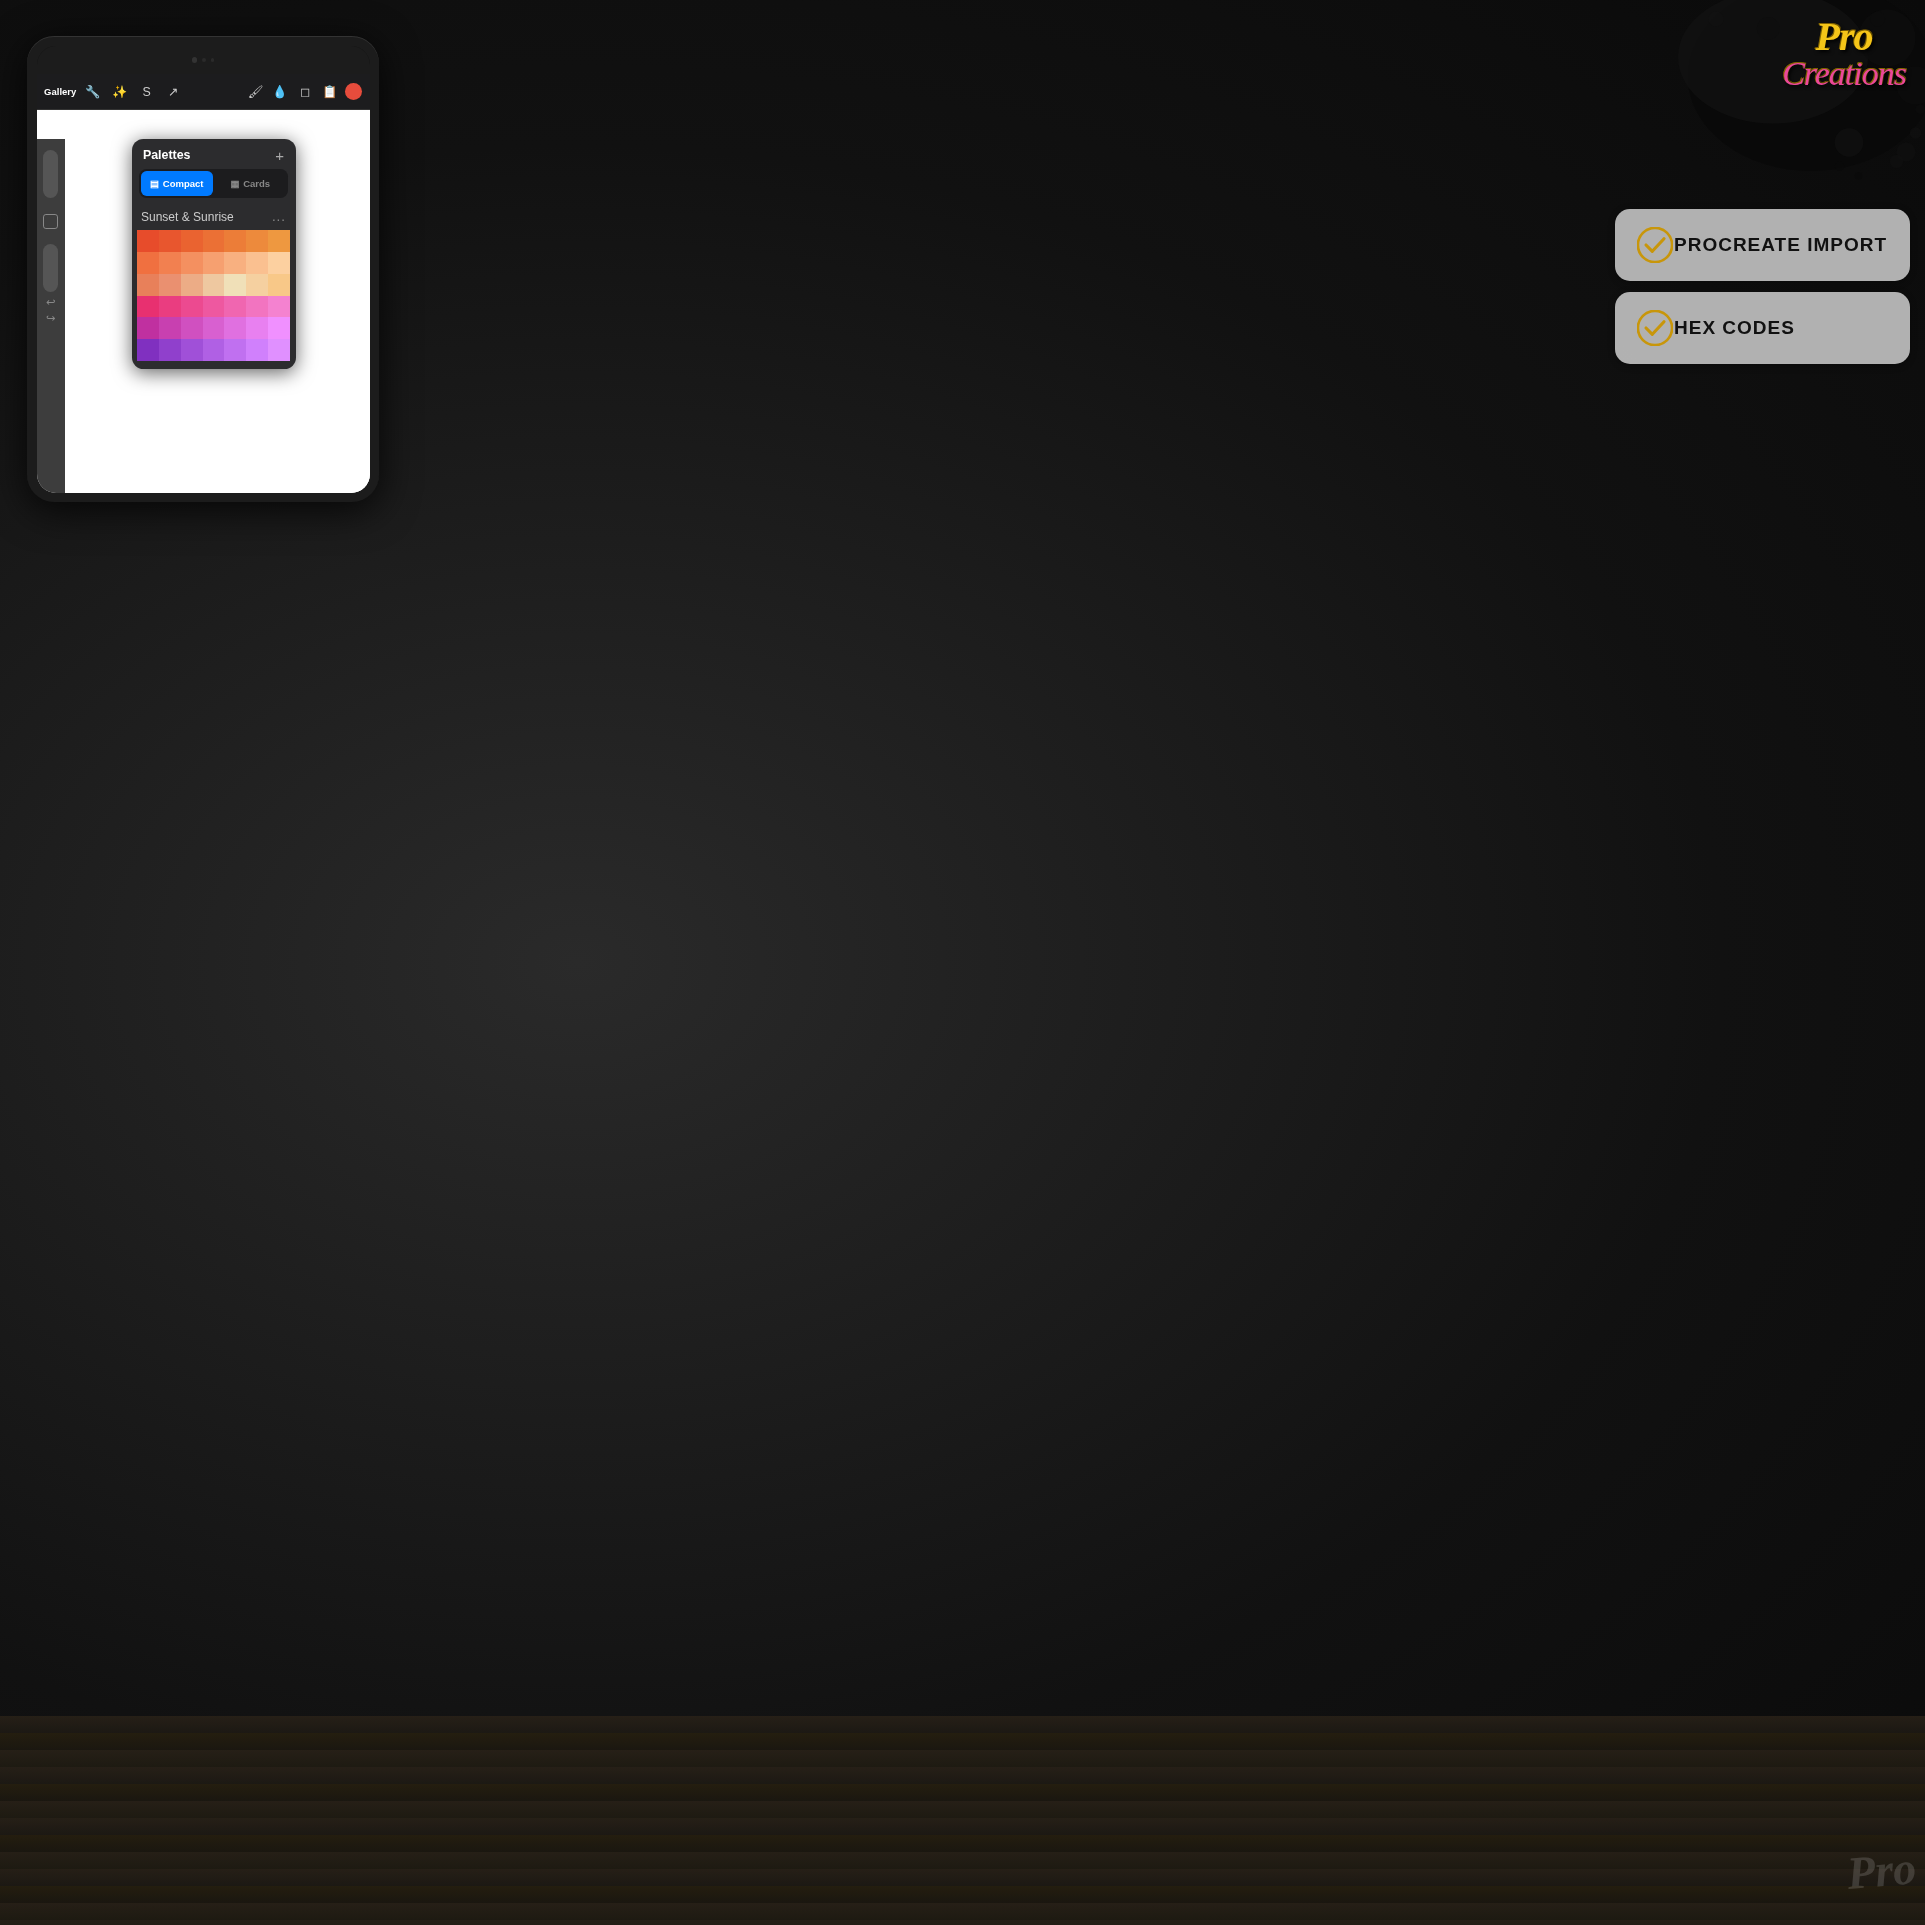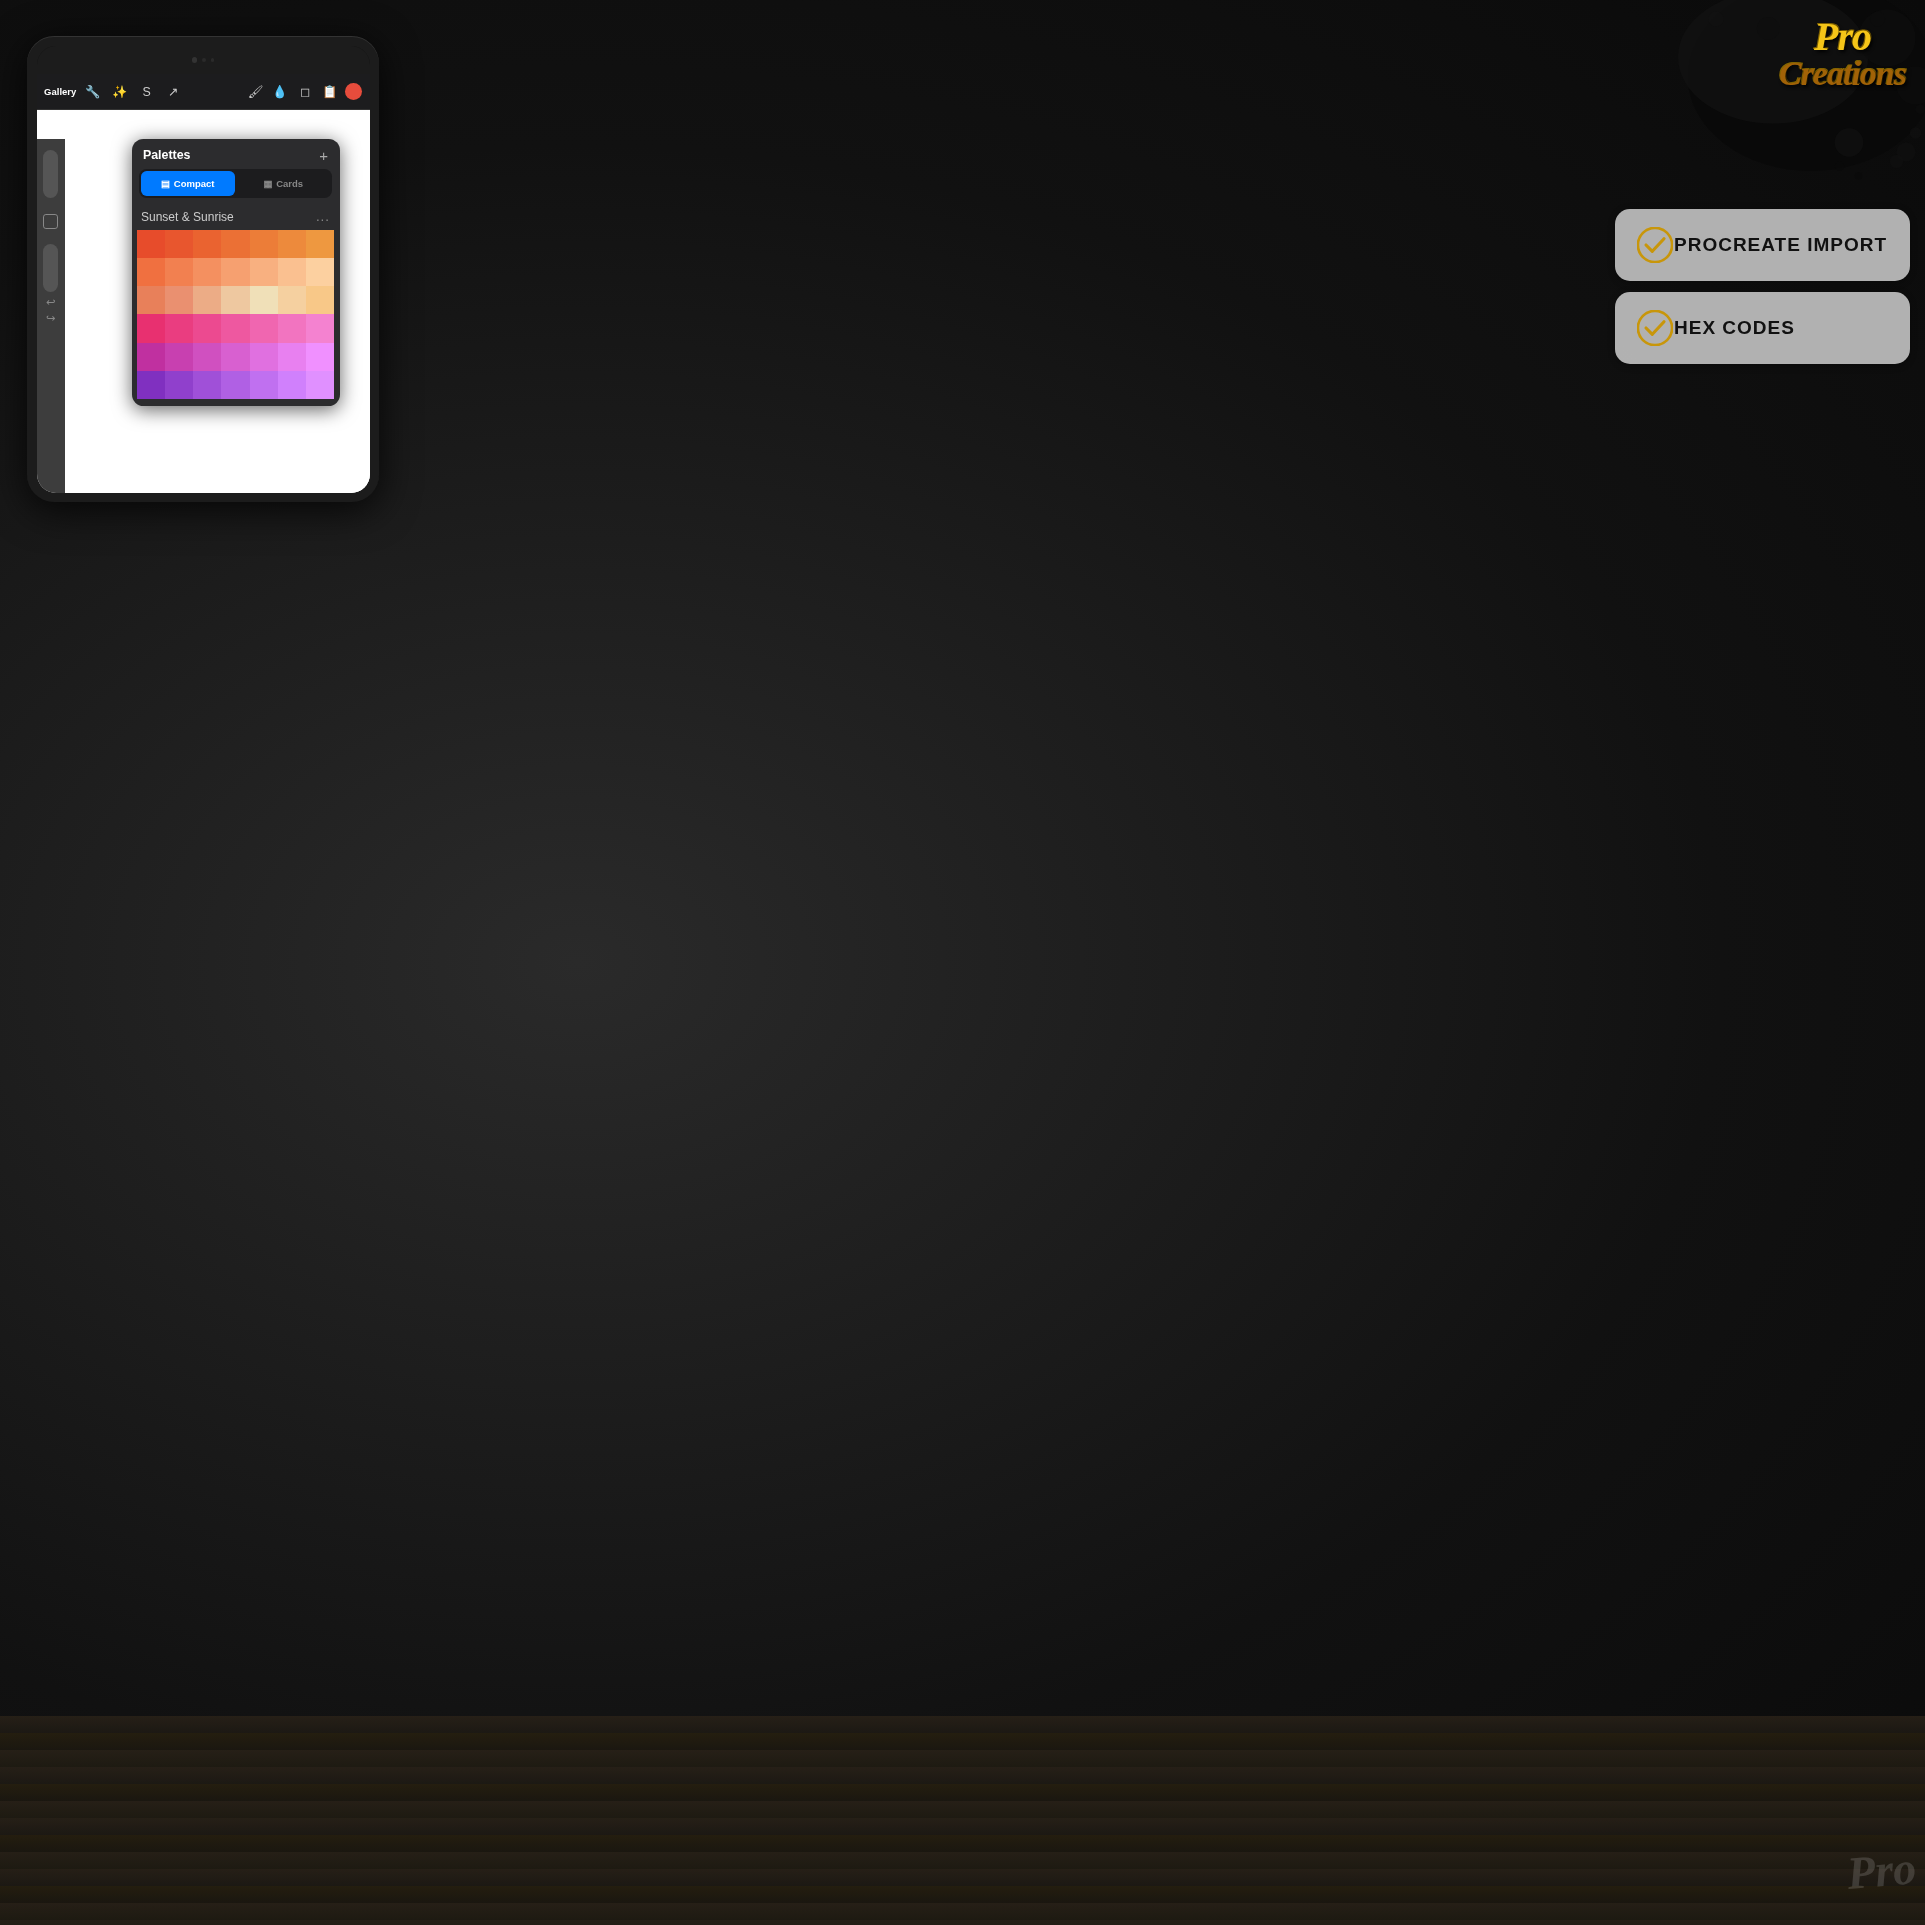--- a/index.html
+++ b/index.html
@@ -66,23 +66,23 @@
       font-style: italic;
       color: #f5c518;
       text-shadow: 1.9px 1.9px 3.8px #000, -1px -1px 0 #8a6a00, 1px -1px 0 #8a6a00;
       line-height: 1;
       letter-spacing: -1px;
     }
 
     .logo-creations {
       font-family: 'Georgia', serif;
       font-size: 34px;
-      font-weight: 700;
+      font-weight: 400;
       font-style: italic;
-      color: #a16207;
+      color: #ec4899;
       text-shadow: 1.9px 1.9px 3.8px #000, -1px -1px 0 #8a6a00, 1px -1px 0 #8a6a00;
       line-height: 1;
       letter-spacing: -1px;
     }
 
     
     .ipad {
       position: absolute;
       left: 27px;
       top: 36px;
@@ -227,21 +227,21 @@
       color: #888;
       font-size: 11.4px;
       line-height: 1;
     }
 
     
     .palettes-popup {
       position: absolute;
       top: 65px;
       left: 95px;
-      width: 208px;
+      width: 164px;
       background: #2c2c2e;
       border-radius: 11.4px;
       box-shadow: 0 3.8px 19px rgba(0,0,0,0.6);
       z-index: 20;
       overflow: hidden;
     }
 
     .palettes-header {
       display: flex;
       align-items: center;

